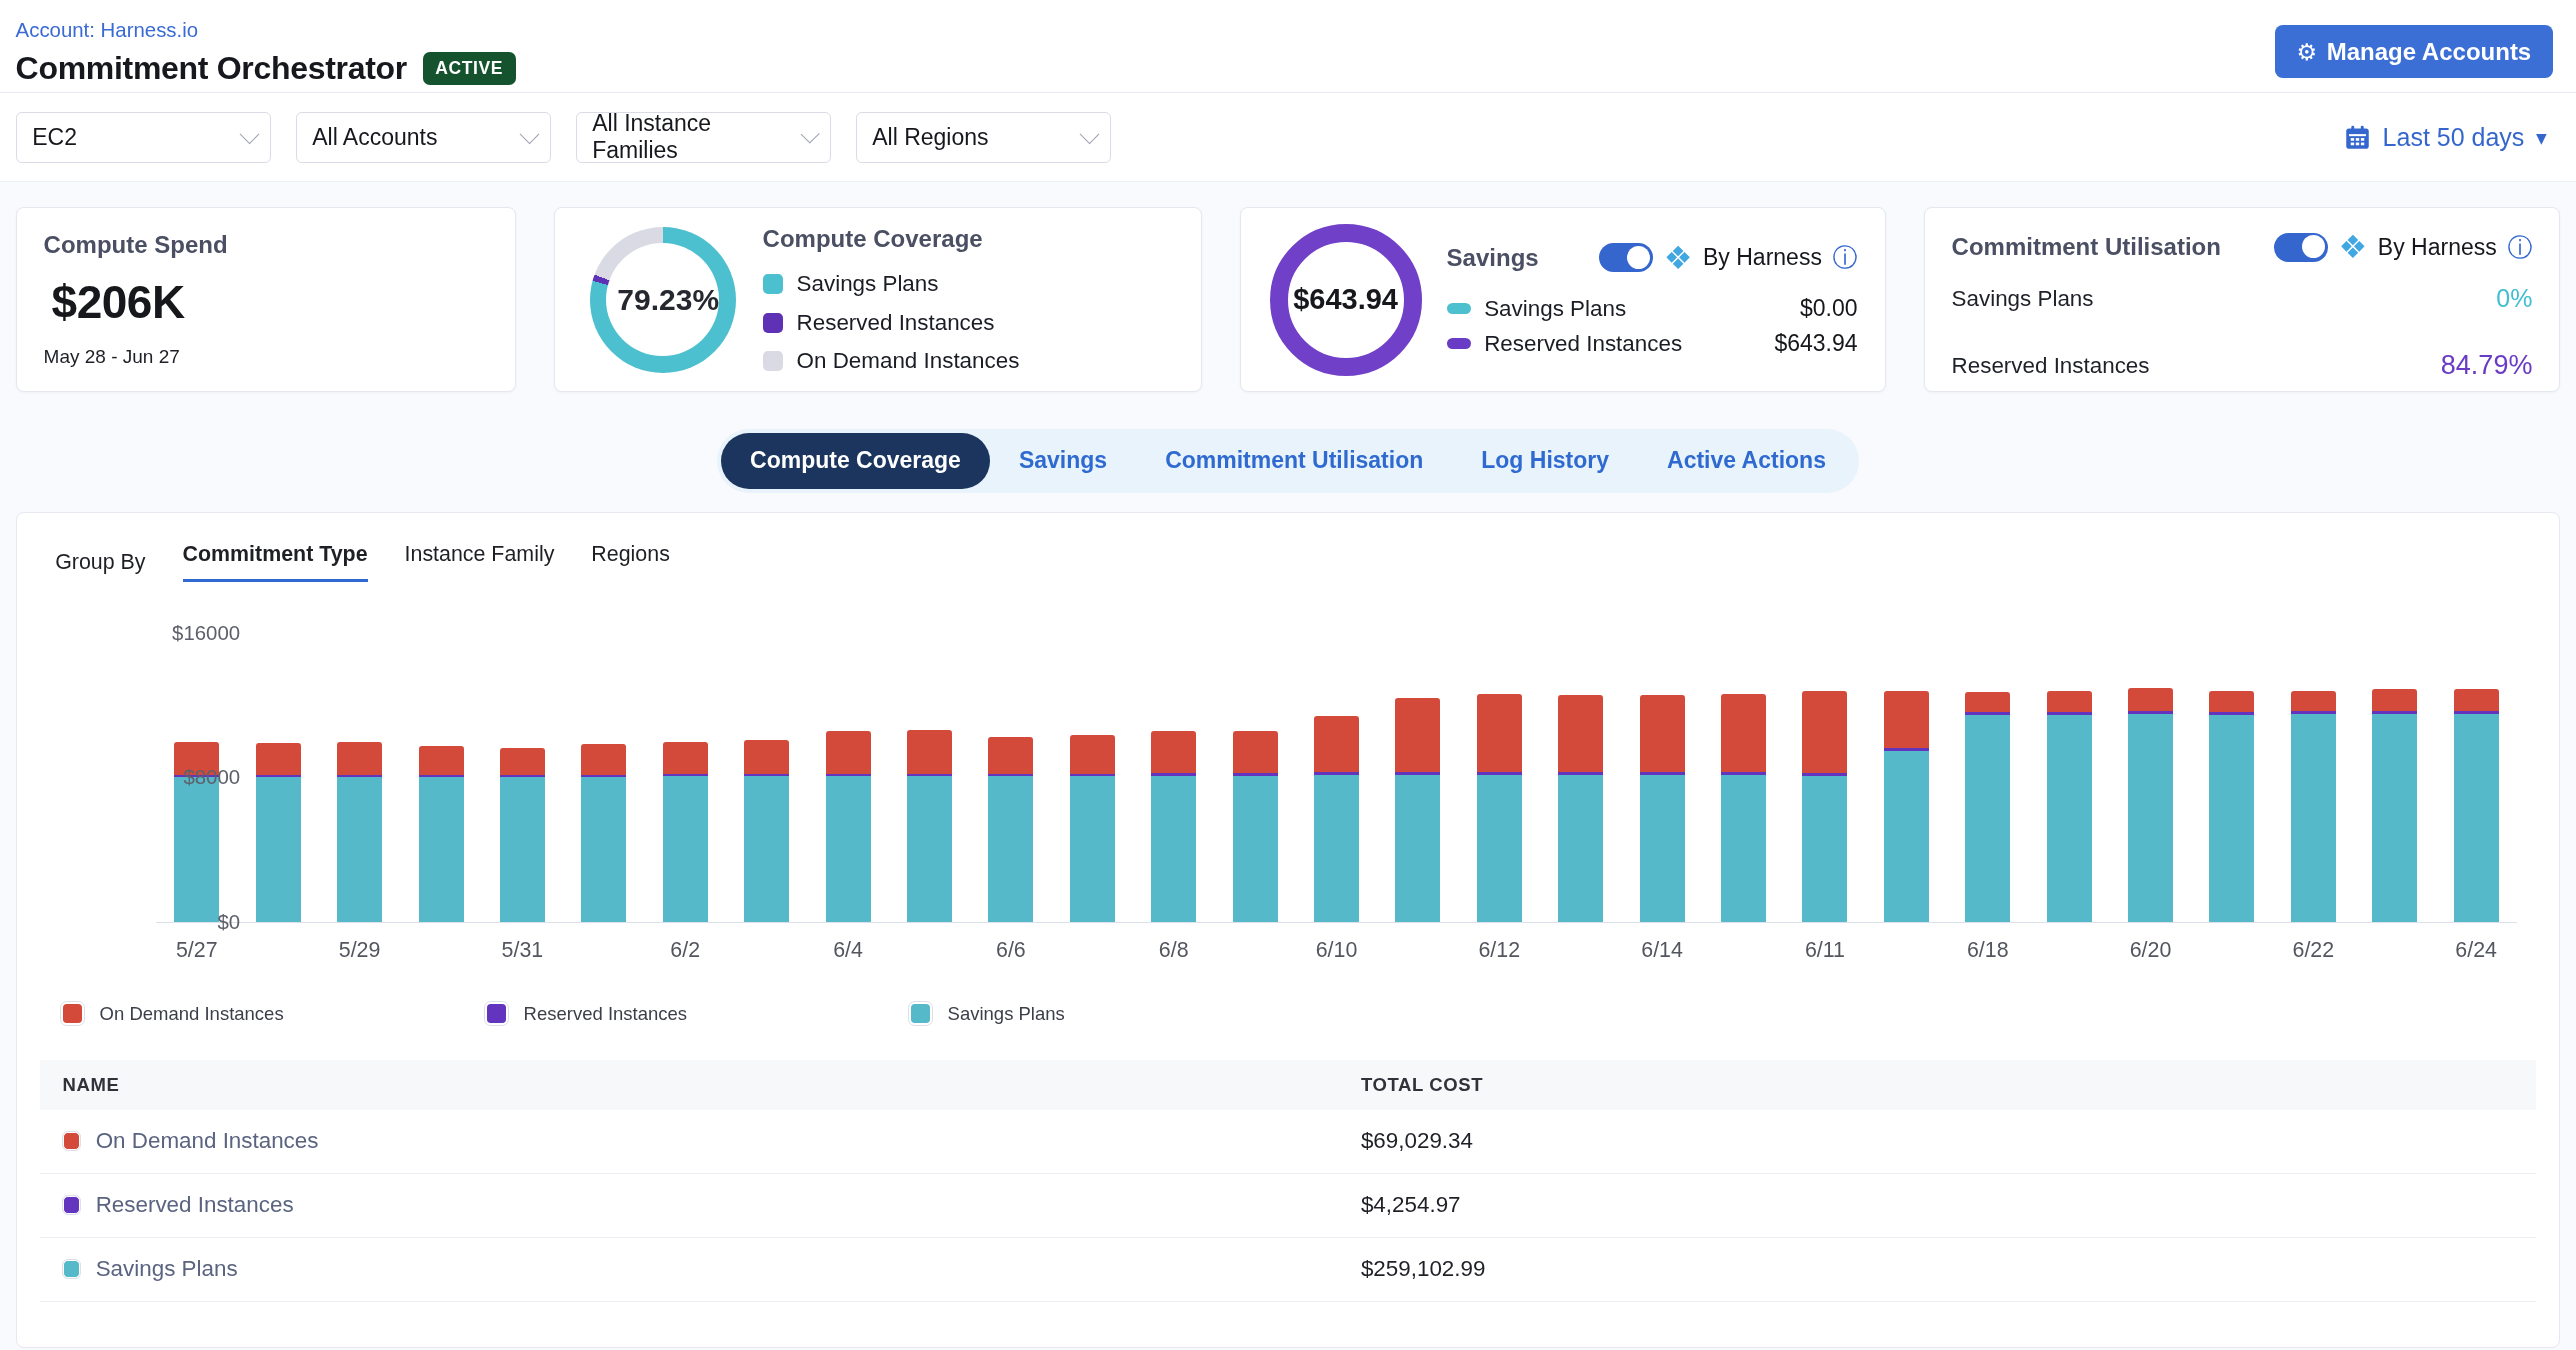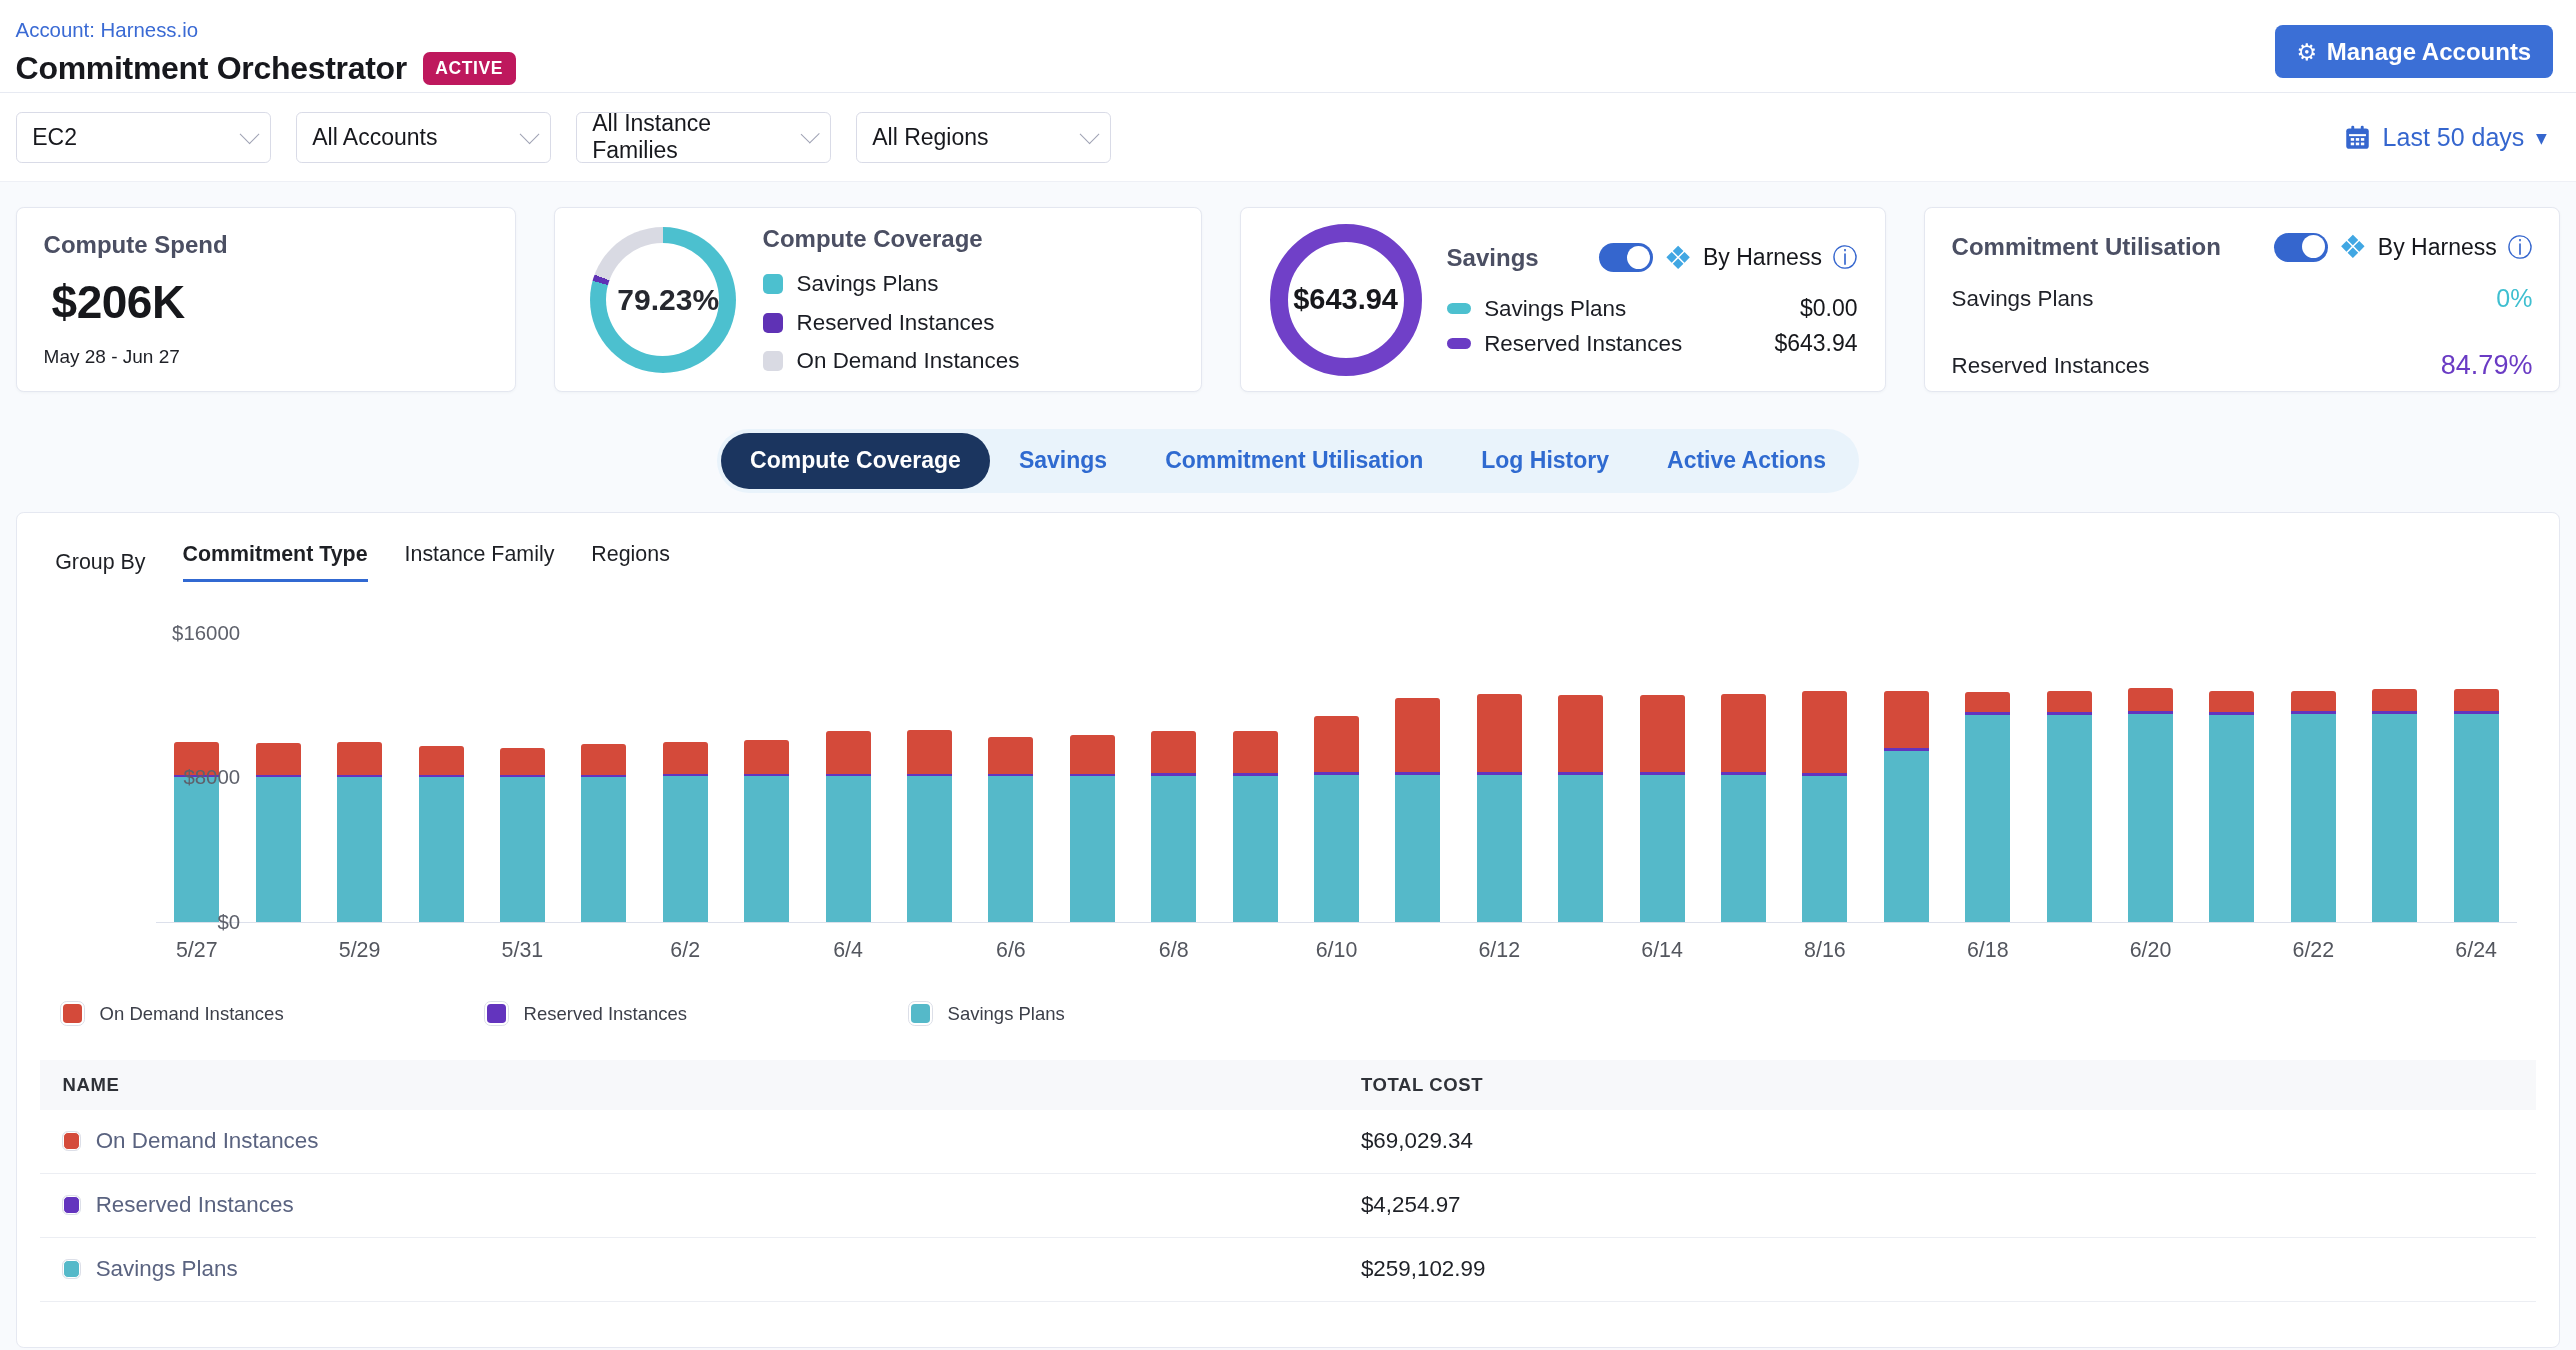--- a/index.html
+++ b/index.html
@@ -4,21 +4,21 @@
 <style>
   * { box-sizing: border-box; margin: 0; padding: 0; }
   html,body { width: 2576px; background: #F8FAFD; font-family: "Liberation Sans", "DejaVu Sans", sans-serif; color: #1E2026; }
   .app { width: 2576px; min-height: 1350px; position: relative; }
 
   
   .topbar { background:#fff; height:93px; padding:15.6px 15.6px 0 15.6px; border-bottom:1px solid #E7EAF2; display:flex; justify-content:space-between; }
   .account-link { color:#3A6AD4; font-size:20.4px; text-decoration:none; display:inline-block; margin-top:3.9px; }
   .title-row { display:flex; align-items:center; gap:15.6px; margin-top:7.8px; }
   .page-title { font-size:32px; font-weight:bold; color:#17181D; letter-spacing:-0.3px; }
-  .badge { background:#be185d; color:#fff; font-size:17.5px; font-weight:bold; letter-spacing:0.6px; padding:5.8px 12.6px; border-radius:6.8px; }
+  .badge { background:#14532d; color:#fff; font-size:17.5px; font-weight:bold; letter-spacing:0.6px; padding:5.8px 12.6px; border-radius:6.8px; }
   .manage-btn { margin:9.7px 7.8px 0 0; align-self:flex-start; display:flex; align-items:center; gap:9.7px; background:#3B6FD6; color:#fff; border:none; border-radius:7.8px; padding:12.6px 21.4px; font-size:24px; font-weight:bold; cursor:pointer; font-family:inherit; }
   .gear { font-family:"DejaVu Sans", sans-serif; font-size:23px; font-weight:normal; }
 
   
   .filterbar { background:#fff; padding:18.5px 15.6px; display:flex; align-items:center; gap:25px; border-bottom:1px solid #EEF0F6; }
   .select { width:255px; height:51px; background:#fff; border:1px solid #D9DBE7; border-radius:5.8px; display:flex; align-items:center; justify-content:space-between; padding:0 15.6px; font-size:23px; color:#17181D; cursor:pointer; }
   .chev { width:13.6px; height:13.6px; border-right:1.9px solid #9FA2B4; border-bottom:1.9px solid #9FA2B4; transform:rotate(45deg) translateY(-3.9px); }
   .daterange { margin-left:auto; display:flex; align-items:center; gap:11.7px; color:#3566CE; font-size:25px; cursor:pointer; padding-right:13.6px; }
   .cal { width:27px; height:27px; }
   .caret { font-family:"DejaVu Sans", sans-serif; font-size:21.4px; }
@@ -496,21 +496,21 @@
           <div class="xlabel">6/6</div>
           <div class="xlabel"></div>
           <div class="xlabel">6/8</div>
           <div class="xlabel"></div>
           <div class="xlabel">6/10</div>
           <div class="xlabel"></div>
           <div class="xlabel">6/12</div>
           <div class="xlabel"></div>
           <div class="xlabel">6/14</div>
           <div class="xlabel"></div>
-          <div class="xlabel">8/16</div>
+          <div class="xlabel">6/11</div>
           <div class="xlabel"></div>
           <div class="xlabel">6/18</div>
           <div class="xlabel"></div>
           <div class="xlabel">6/20</div>
           <div class="xlabel"></div>
           <div class="xlabel">6/22</div>
           <div class="xlabel"></div>
           <div class="xlabel">6/24</div>
         </div>
     </div>

